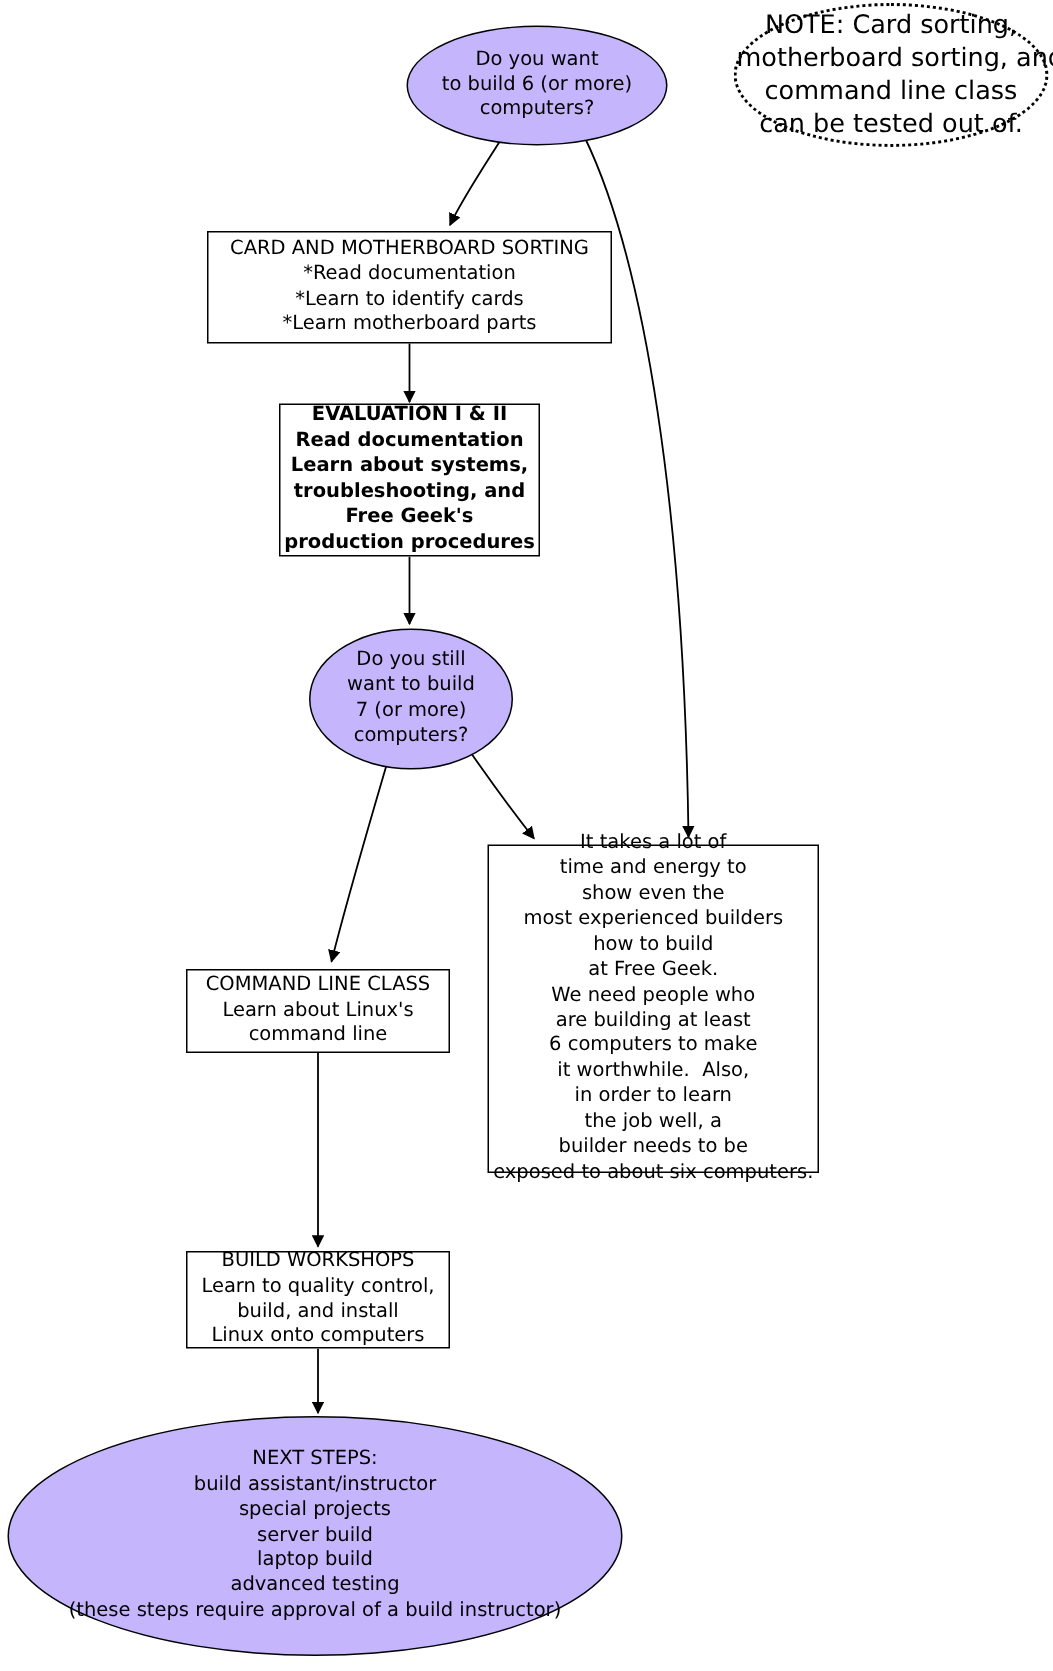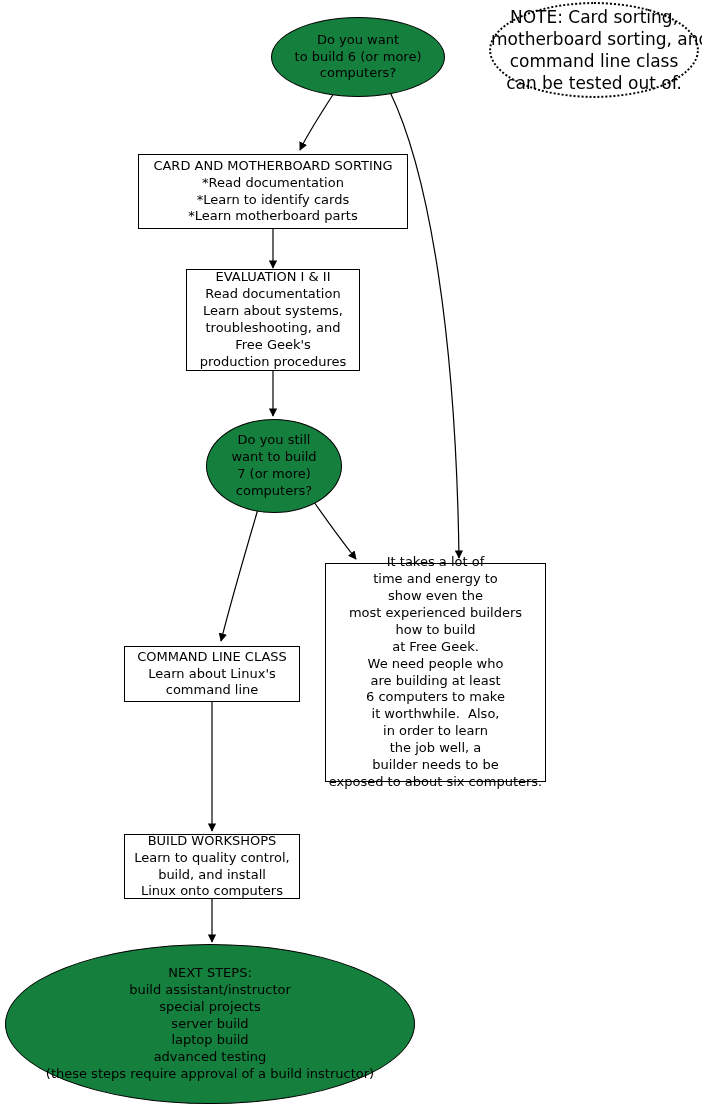--- a/index.html
+++ b/index.html
@@ -35,21 +35,21 @@
     white-space: pre;
   }
   .node .txt { display: block; width: 100%; }
   .rect {
     border: 1px solid #000000;
     background: #ffffff;
   }
   .ellipse {
     border: 1px solid #000000;
     border-radius: 50%;
-    background: #15803d;
+    background: #c4b5fd;
     justify-content: center;
   }
   .cloud {
     border: 2px dotted #000000;
     border-radius: 50%;
     background: #ffffff;
   }
   .fs13 { font-size: 13px; }
   .fs12 { font-size: 17px; }
 </style>
@@ -95,21 +95,21 @@
 can be tested out of.</span>
   </div>
 
   <div class="node rect fs13" style="left:138px; top:154px; width:270px; height:75px;justify-content:flex-end;">
     <span class="txt">CARD AND MOTHERBOARD SORTING
 *Read documentation
 *Learn to identify cards
 *Learn motherboard parts</span>
   </div>
 
-  <div class="node rect fs13" style="left:186px; top:269px; width:174px; height:102px;">
+  <div class="node rect fs13" style="left:186px; top:269px; width:174px; height:102px;font-weight:bold;">
     <span class="txt">EVALUATION I &amp; II
 Read documentation
 Learn about systems,
 troubleshooting, and
 Free Geek's
 production procedures</span>
   </div>
 
   <div class="node ellipse fs13" style="left:206px; top:419px; width:136px; height:94px;">
     <span class="txt">Do you still

